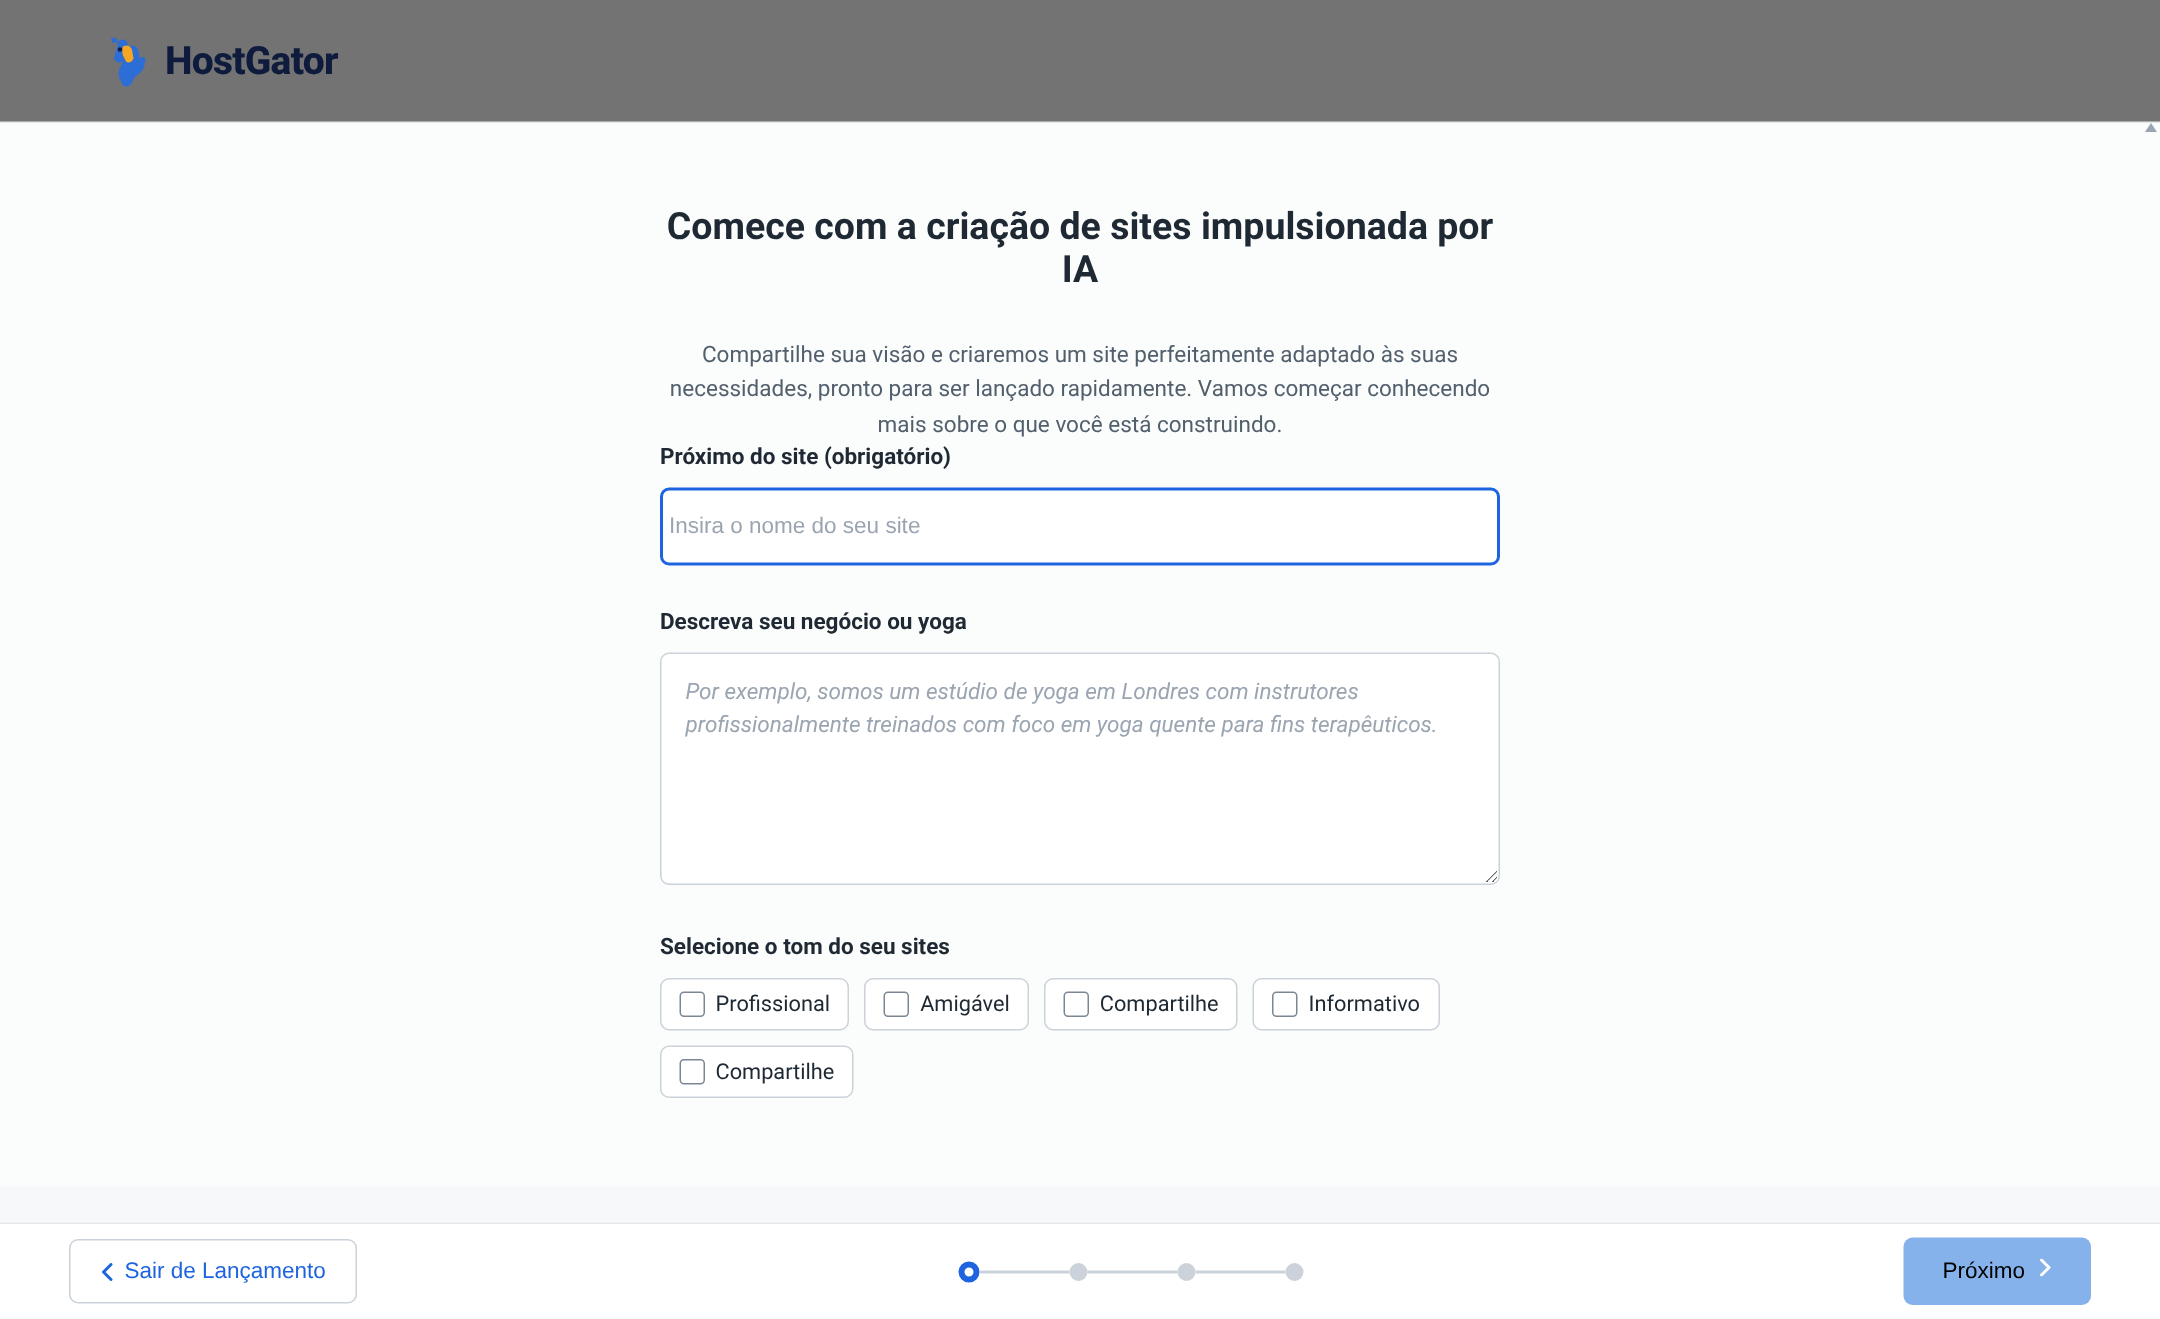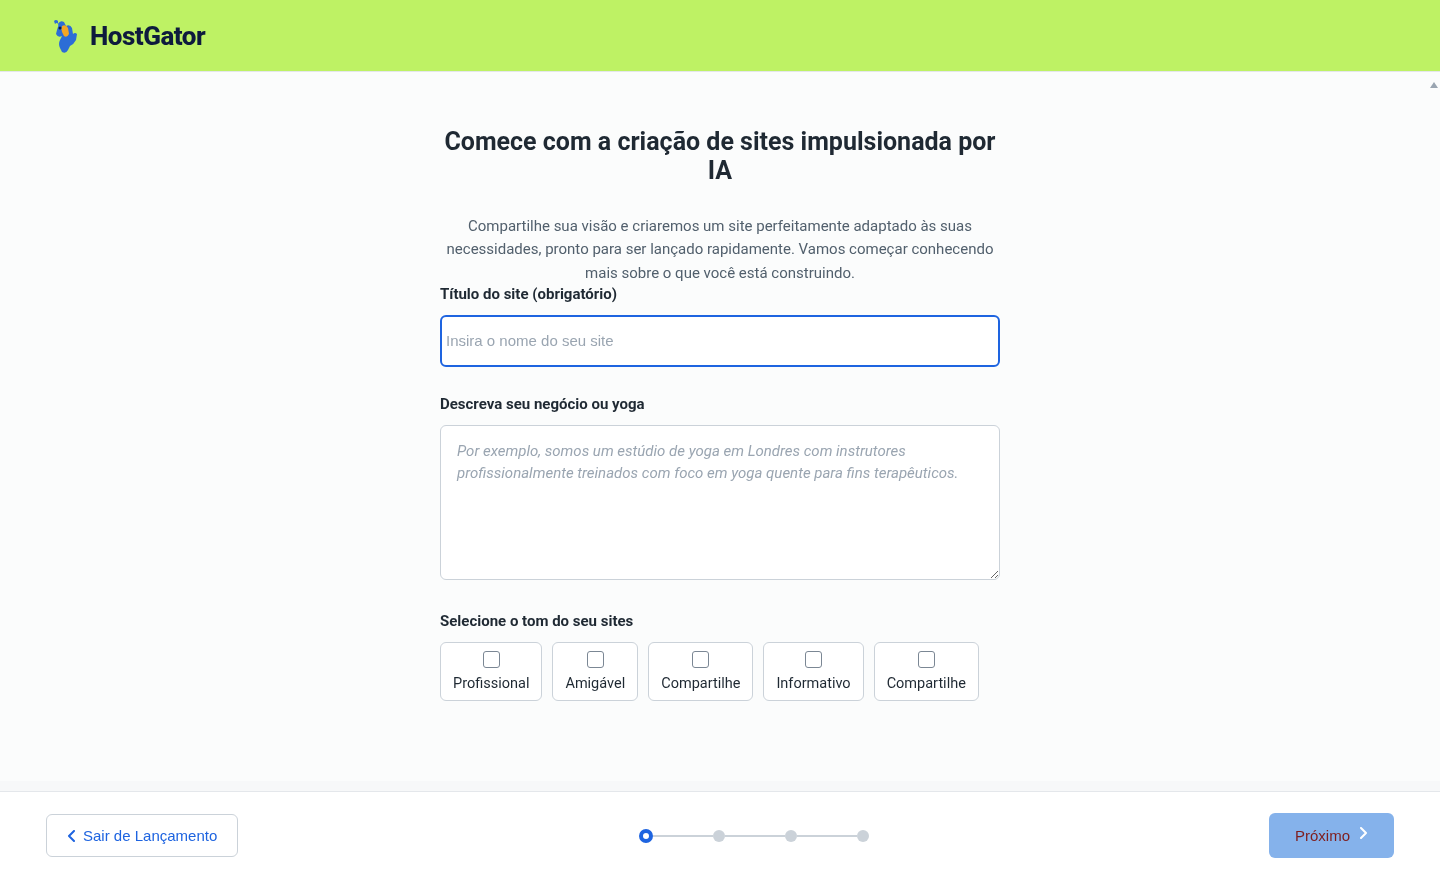--- a/index.html
+++ b/index.html
@@ -10,25 +10,25 @@
     body {
       font-family: -apple-system, BlinkMacSystemFont, "Segoe UI", Roboto, Helvetica, Arial, sans-serif;
       background: #f7f8f9;
       color: #1f2933;
       width: 1440px;
       height: 879px;
       overflow: hidden;
       position: relative;
     }
     .header {
-      background: #bef264;
-      height: 72px;
-      display: flex;
-      align-items: center;
-      padding: 0 50px;
+      background: #737373;
+      height: 82px;
+      display: flex;
+      align-items: center;
+      padding: 0 70px;
       border-bottom: 1px solid #e4e7eb;
     }
     .logo {
       display: flex;
       align-items: center;
       gap: 8px;
     }
     .logo-text {
       font-size: 26px;
       font-weight: 800;
@@ -111,36 +111,35 @@
       display: flex;
       align-items: center;
       gap: 7px;
       padding: 8px 12px;
       border: 1px solid #cbd2d9;
       border-radius: 6px;
       background: #fff;
       cursor: pointer;
       font-size: 14.5px;
       color: #1f2933;
-      flex-direction: column;
     }
     .tone-checkbox {
       width: 17px;
       height: 17px;
       border: 1.5px solid #7b8794;
       border-radius: 3px;
       background: #fff;
       flex-shrink: 0;
     }
     .footer {
       position: absolute;
       bottom: 0;
       left: 0;
       right: 0;
-      height: 88px;
+      height: 64px;
       background: #fff;
       border-top: 1px solid #e4e7eb;
       display: flex;
       align-items: center;
       justify-content: space-between;
       padding: 0 46px;
     }
     .exit-button {
       display: flex;
       align-items: center;
@@ -178,21 +177,21 @@
     }
     .next-button {
       display: flex;
       align-items: flex-start;
       gap: 8px;
       padding: 14px 26px;
       border: none;
       border-radius: 6px;
       background: #85b2eb;
       font-size: 15px;
-      color: #7f1d1d;
+      color: #000000;
       cursor: pointer;
       font-weight: 500;
     }
     .scrollbar-track {
       position: absolute;
       top: 82px;
       right: 0;
       width: 10px;
       height: calc(100% - 82px - 88px);
       background: transparent;
@@ -221,21 +220,21 @@
     <span class="logo-text">HostGator</span>
   </div>
 </div>
 
 <div class="content-wrapper">
   <div class="content">
     <h1 class="title">Comece com a criação de sites impulsionada por IA</h1>
     <p class="subtitle">Compartilhe sua visão e criaremos um site perfeitamente adaptado às suas necessidades, pronto para ser lançado rapidamente. Vamos começar conhecendo mais sobre o que você está construindo.</p>
 
     <div class="field-group">
-      <label class="field-label">Título do site (obrigatório)</label>
+      <label class="field-label">Próximo do site (obrigatório)</label>
       <input type="text" class="input-text" placeholder="Insira o nome do seu site" style="">
     </div>
 
     <div class="field-group">
       <label class="field-label">Descreva seu negócio ou yoga</label>
       <textarea class="textarea" placeholder="Por exemplo, somos um estúdio de yoga em Londres com instrutores profissionalmente treinados com foco em yoga quente para fins terapêuticos." style=""></textarea>
     </div>
 
     <div class="field-group">
       <label class="field-label">Selecione o tom do seu sites</label>

